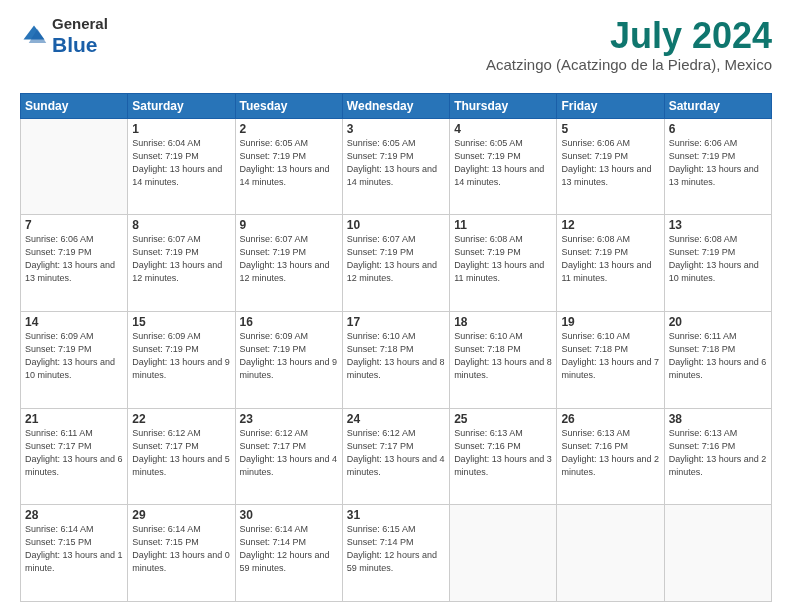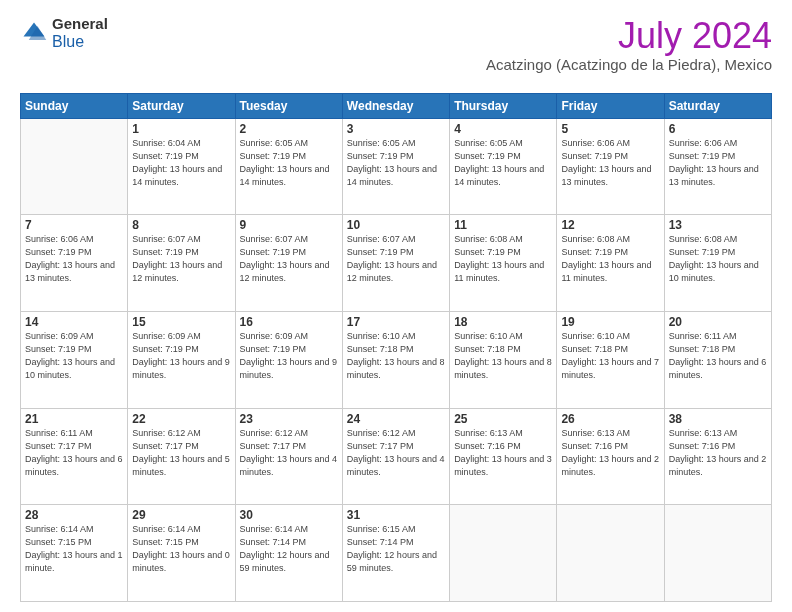--- a/index.html
+++ b/index.html
@@ -32,35 +32,35 @@
       display: flex;
       flex-direction: column;
       line-height: 1.1;
     }
     .logo-general {
       font-size: 15px;
       font-weight: bold;
       color: #333;
     }
     .logo-blue {
-      font-size: 16px;
-      font-weight: normal;
+      font-size: 21px;
+      font-weight: bold;
       color: #1a5fa8;
     }
     .logo-icon {
       width: 28px;
       height: 28px;
     }
     .title-block {
       text-align: right;
     }
     .month-title {
       font-size: 36px;
-      font-weight: normal;
-      color: #a21caf;
+      font-weight: bold;
+      color: #0f766e;
       line-height: 1.1;
     }
     .location-title {
       font-size: 15px;
       color: #555;
     }
     .calendar {
       flex: 1;
       border: 1px solid #ccc;
       border-collapse: collapse;

